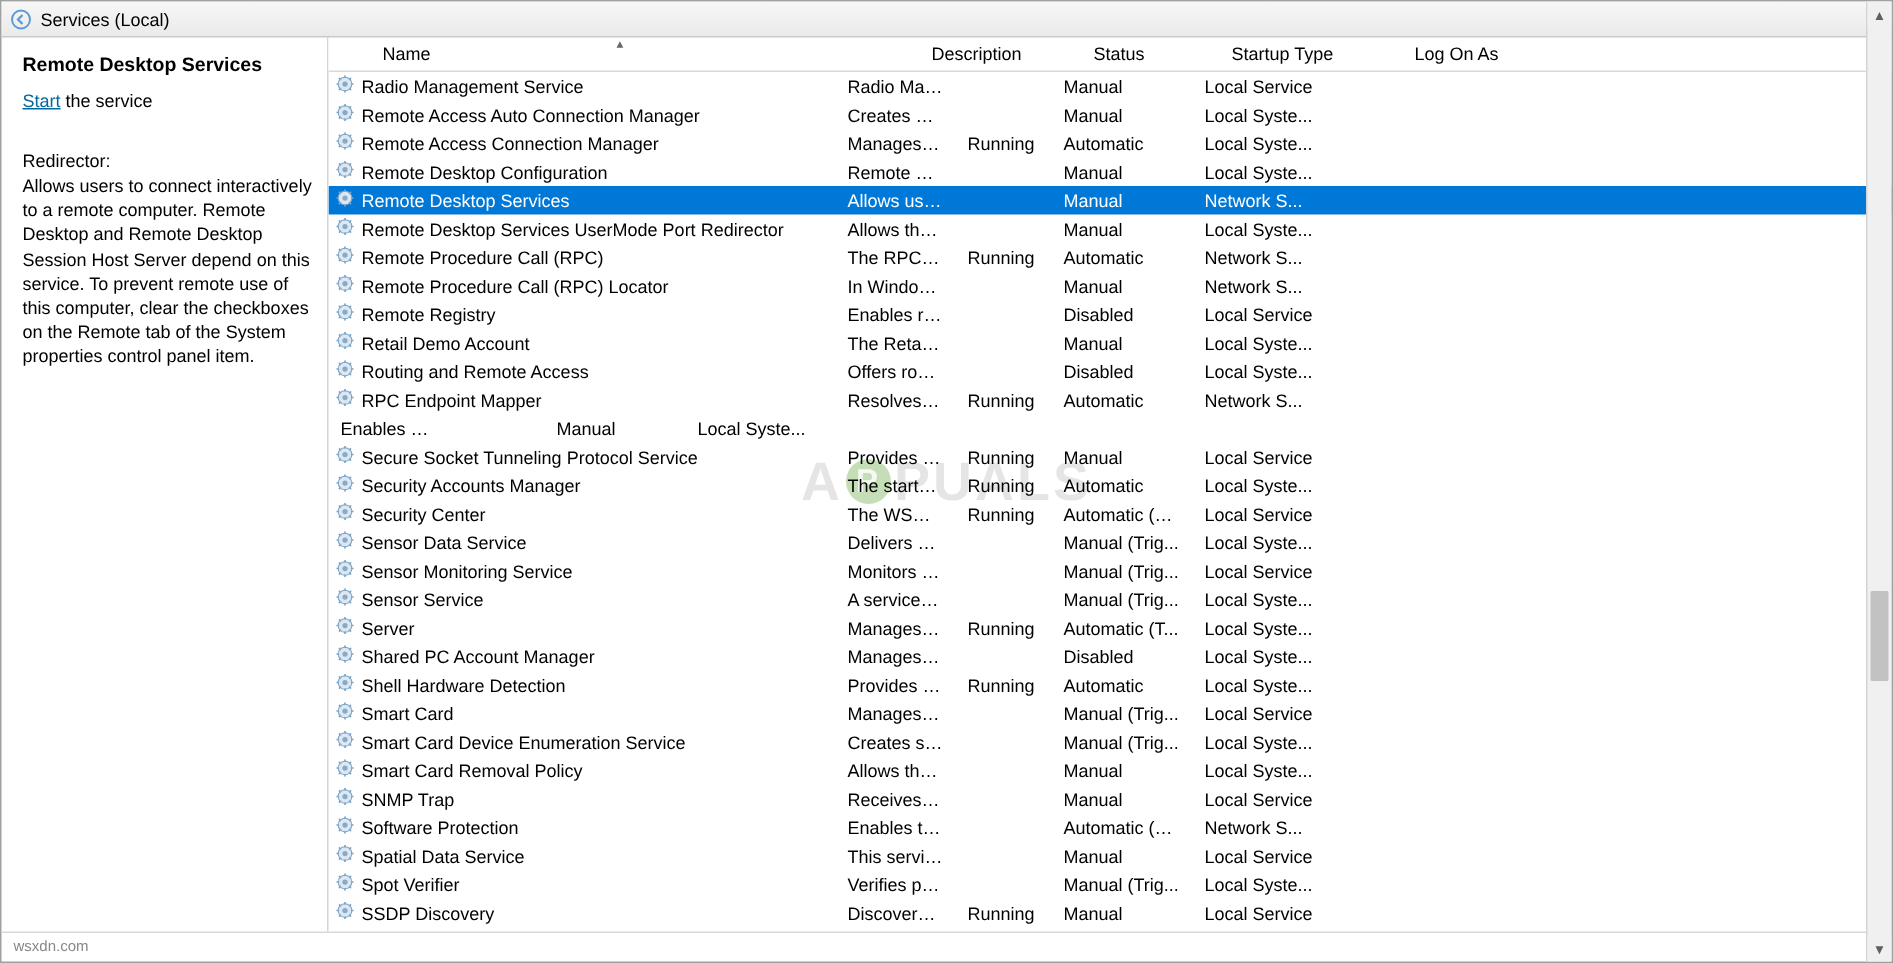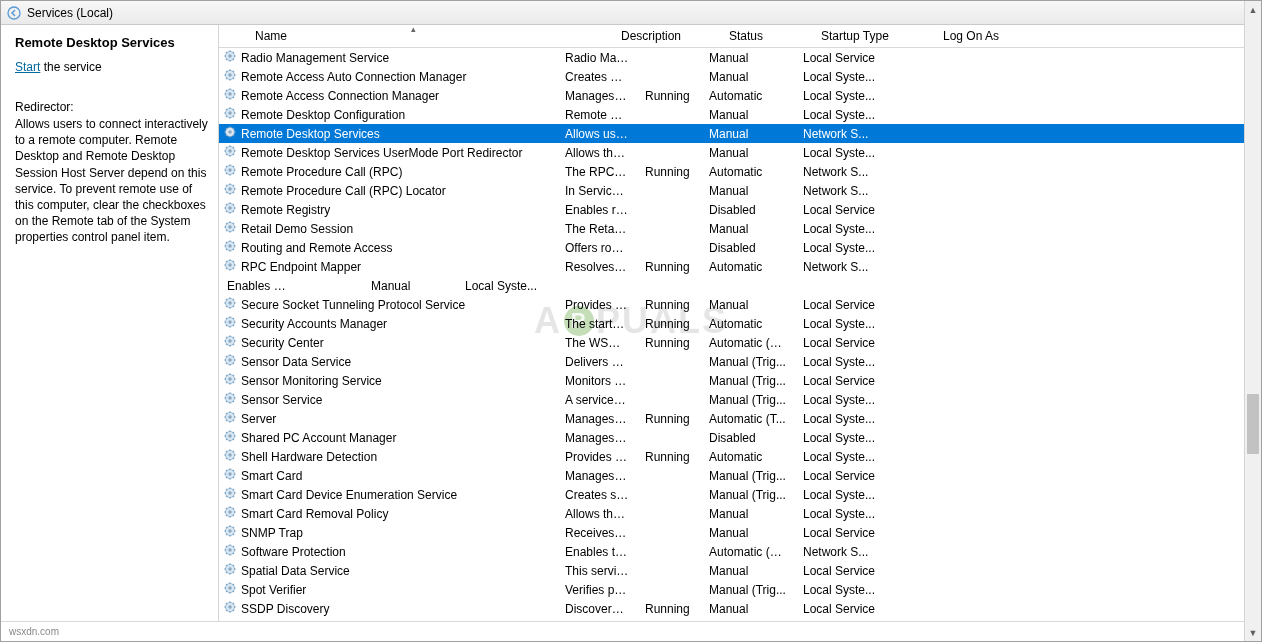--- a/index.html
+++ b/index.html
@@ -400,21 +400,21 @@
     <line x1="1.5" y1="8" x2="3.5" y2="8"></line>
     <line x1="12.5" y1="8" x2="14.5" y2="8"></line>
     <line x1="3.4" y1="3.4" x2="4.8" y2="4.8"></line>
     <line x1="11.2" y1="11.2" x2="12.6" y2="12.6"></line>
     <line x1="12.6" y1="3.4" x2="11.2" y2="4.8"></line>
     <line x1="4.8" y1="11.2" x2="3.4" y2="12.6"></line>
   </g>
 </svg></span>
        <span>Remote Procedure Call (RPC) Locator</span>
      </div>
-     <div class="cell desc-cell">In Services...</div>
+     <div class="cell desc-cell">In Windows...</div>
      <div class="cell status-cell"></div>
      <div class="cell start-cell">Manual</div>
      <div class="cell log-cell">Network S...</div>
         </div>
         <div class="row">
           <div class="cell name-cell">
        <span><svg class="gear-icon" viewBox="0 0 16 16">
   <circle cx="8" cy="8" r="5.2" fill="#dbe8f3" stroke="#7ca6c8" stroke-width="0.8"></circle>
   <circle cx="8" cy="8" r="2" fill="#8da9bf"></circle>
   <g stroke="#7ca6c8" stroke-width="1.3">
@@ -444,21 +444,21 @@
     <line x1="8" y1="1.5" x2="8" y2="3.5"></line>
     <line x1="8" y1="12.5" x2="8" y2="14.5"></line>
     <line x1="1.5" y1="8" x2="3.5" y2="8"></line>
     <line x1="12.5" y1="8" x2="14.5" y2="8"></line>
     <line x1="3.4" y1="3.4" x2="4.8" y2="4.8"></line>
     <line x1="11.2" y1="11.2" x2="12.6" y2="12.6"></line>
     <line x1="12.6" y1="3.4" x2="11.2" y2="4.8"></line>
     <line x1="4.8" y1="11.2" x2="3.4" y2="12.6"></line>
   </g>
 </svg></span>
-       <span>Retail Demo Session</span>
+       <span>Retail Demo Account</span>
      </div>
      <div class="cell desc-cell">The Retail D...</div>
      <div class="cell status-cell"></div>
      <div class="cell start-cell">Manual</div>
      <div class="cell log-cell">Local Syste...</div>
         </div>
         <div class="row">
           <div class="cell name-cell">
        <span><svg class="gear-icon" viewBox="0 0 16 16">
   <circle cx="8" cy="8" r="5.2" fill="#dbe8f3" stroke="#7ca6c8" stroke-width="0.8"></circle>

